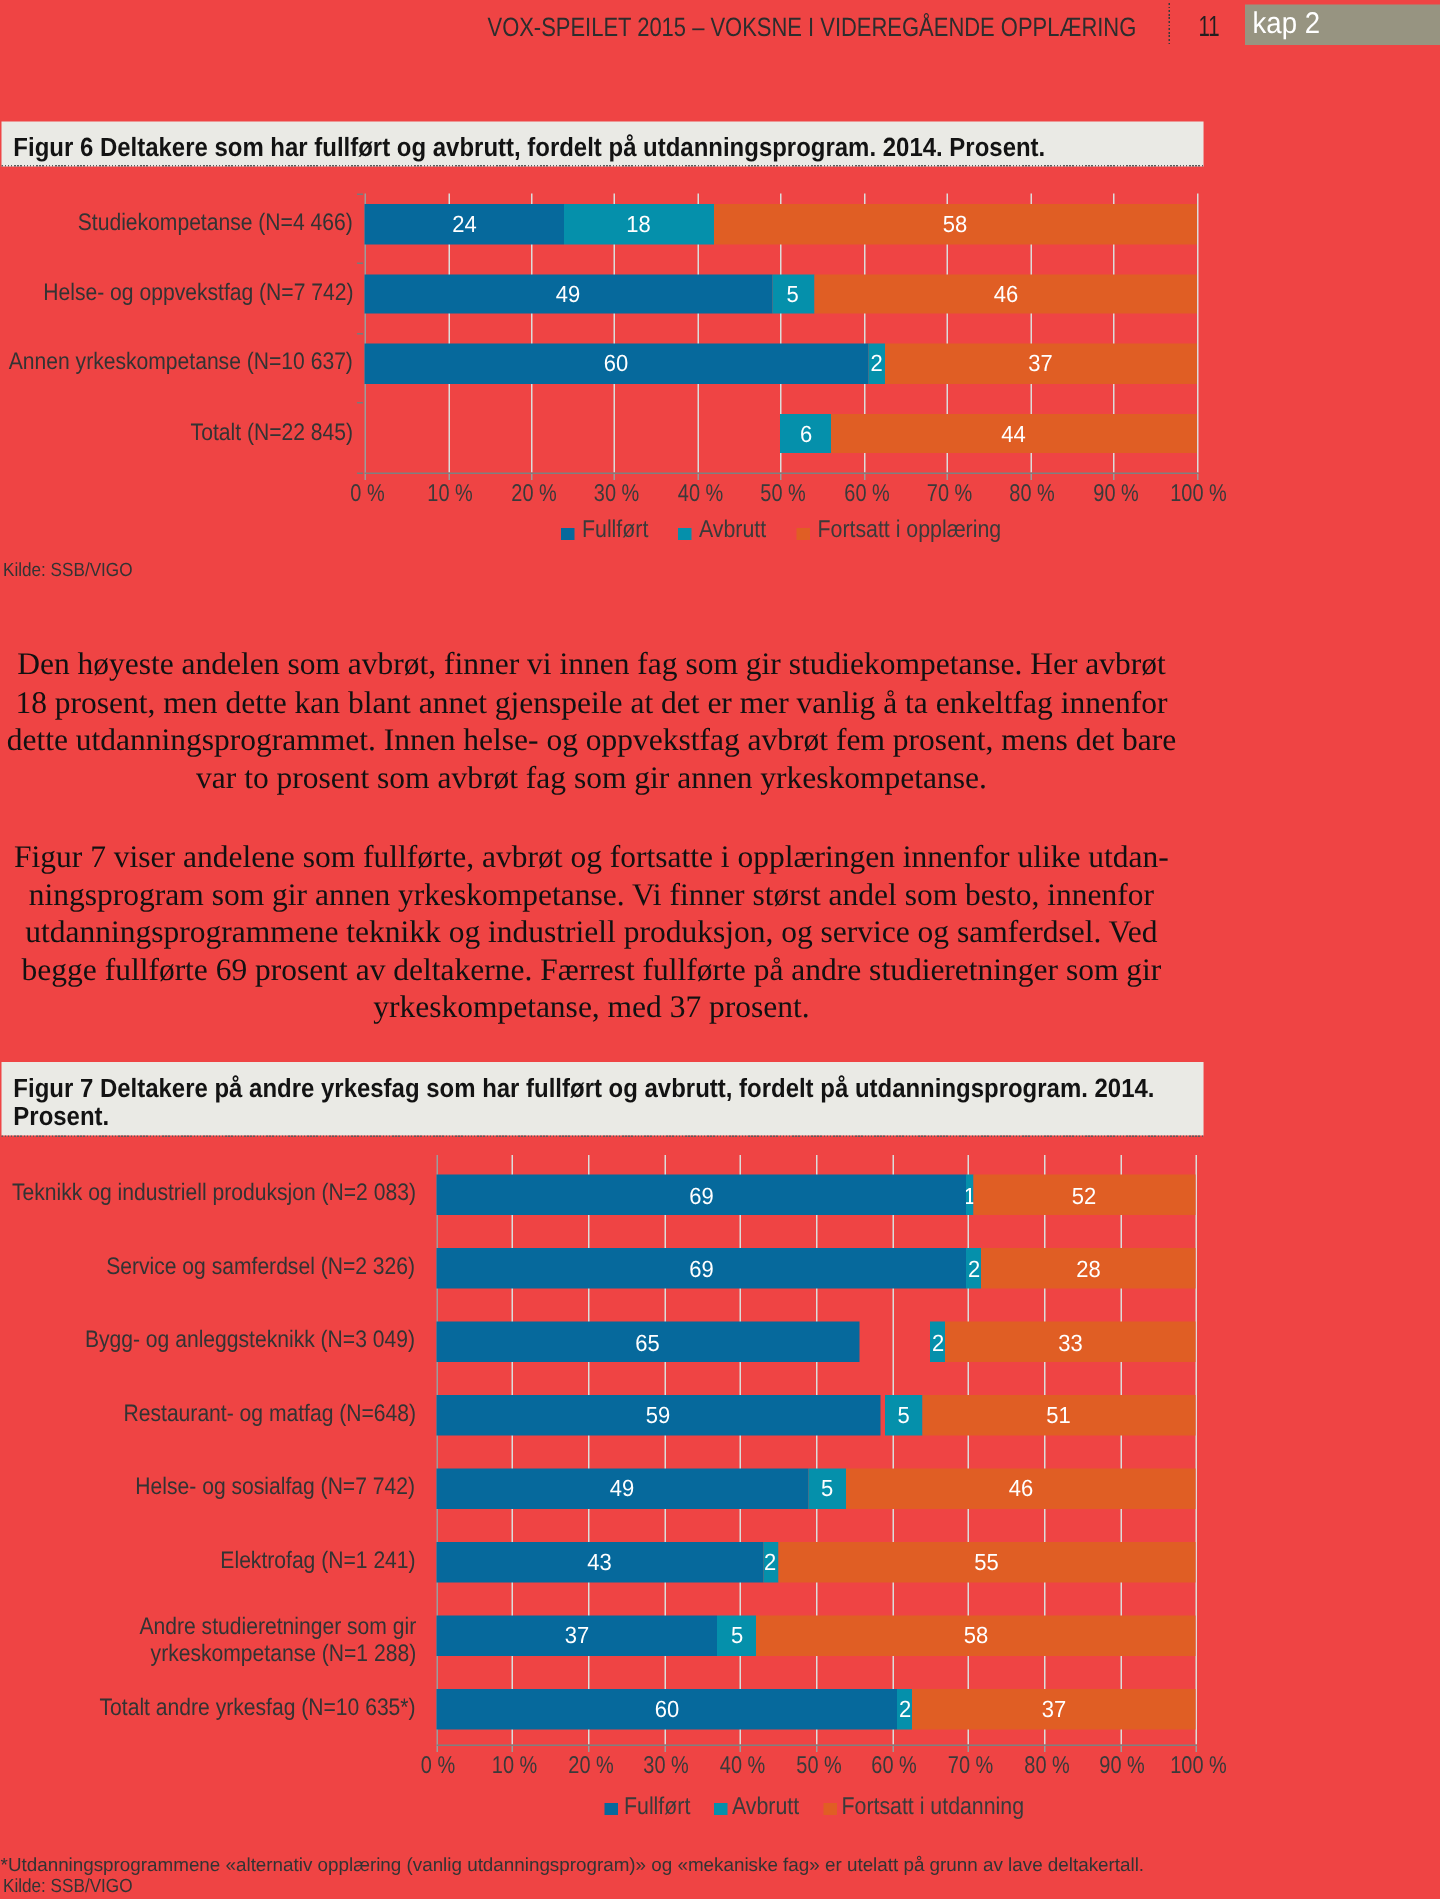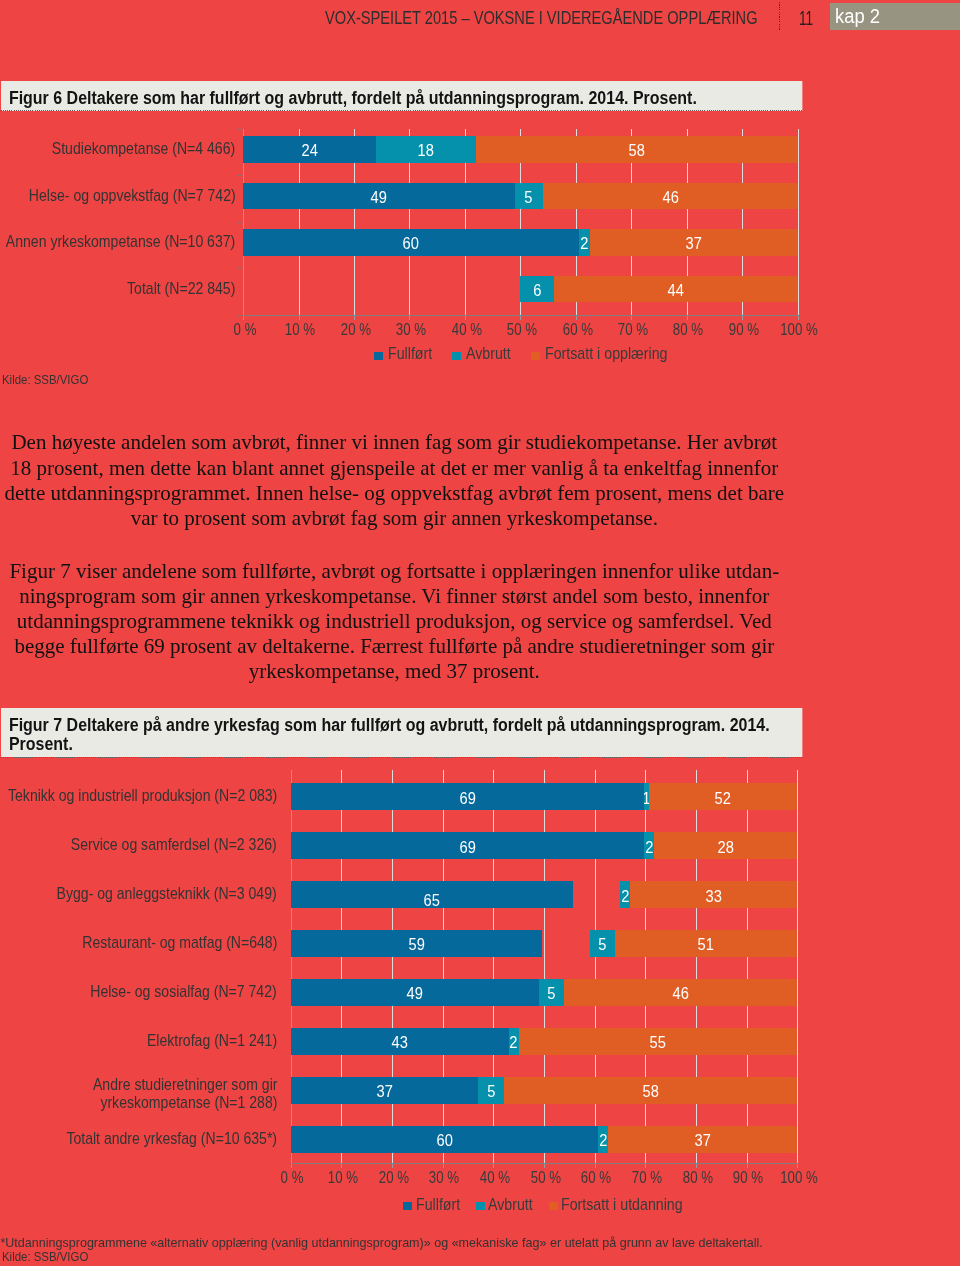--- a/index.html
+++ b/index.html
@@ -199,33 +199,33 @@
         </div>
 <div class="seg" style="left:353.02px;width:10.23px;background:#0590ab;">
           <span>2</span>
         </div>
 <div class="seg" style="left:363.25px;width:143.25px;background:#e05e24;">
           <span>28</span>
         </div>
 </div>
 <div class="catlab" style="right:683.0px;top:885.3px;">Bygg- og anleggsteknikk (N=3 049)</div>
 <div class="bar" style="left:290.8px;top:881.2px;width:506.5px;height:26.8px;">
-<div class="seg" style="left:0.00px;width:282px;background:#06699c;align-items:flex-end;">
+<div class="seg" style="left:0.00px;width:282px;background:#06699c;">
           <span>65</span>
         </div>
 <div class="seg" style="left:329.22px;width:10.13px;background:#0590ab;">
           <span>2</span>
         </div>
 <div class="seg" style="left:339.35px;width:167.14px;background:#e05e24;">
           <span>33</span>
         </div>
 </div>
 <div class="catlab" style="right:683.0px;top:934.3px;">Restaurant- og matfag (N=648)</div>
 <div class="bar" style="left:290.8px;top:930.1px;width:506.5px;height:26.8px;">
-<div class="seg" style="left:0.00px;width:251px;background:#06699c;">
+<div class="seg" style="left:0.00px;width:296px;background:#06699c;">
           <span>59</span>
         </div>
 <div class="seg" style="left:298.83px;width:25.32px;background:#0590ab;">
           <span>5</span>
         </div>
 <div class="seg" style="left:324.16px;width:182.34px;background:#e05e24;">
           <span>51</span>
         </div>
 </div>
 <div class="catlab" style="right:683.0px;top:983.2px;">Helse- og sosialfag (N=7 742)</div>

